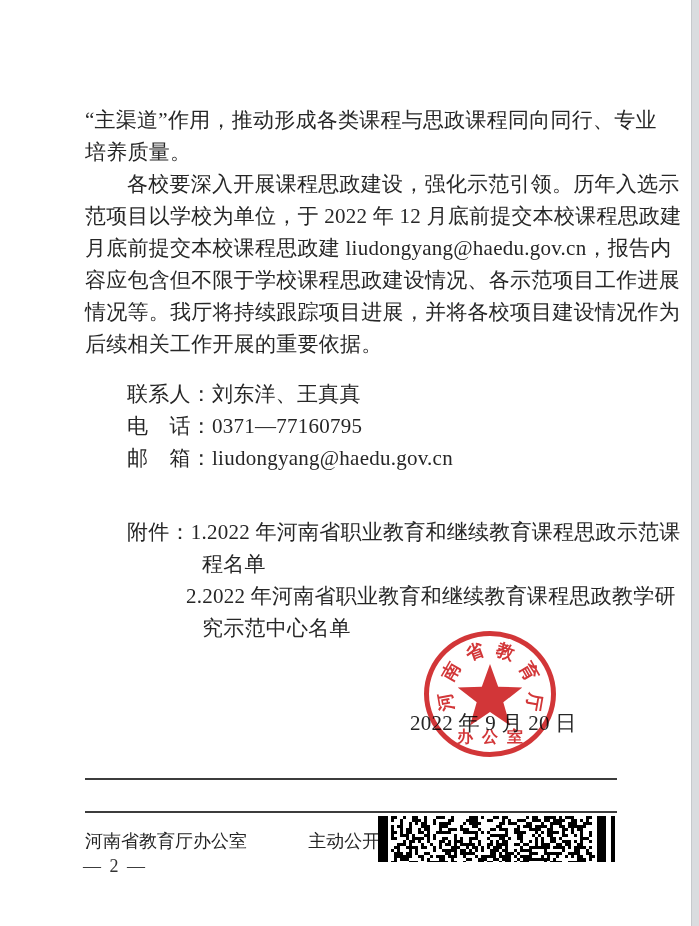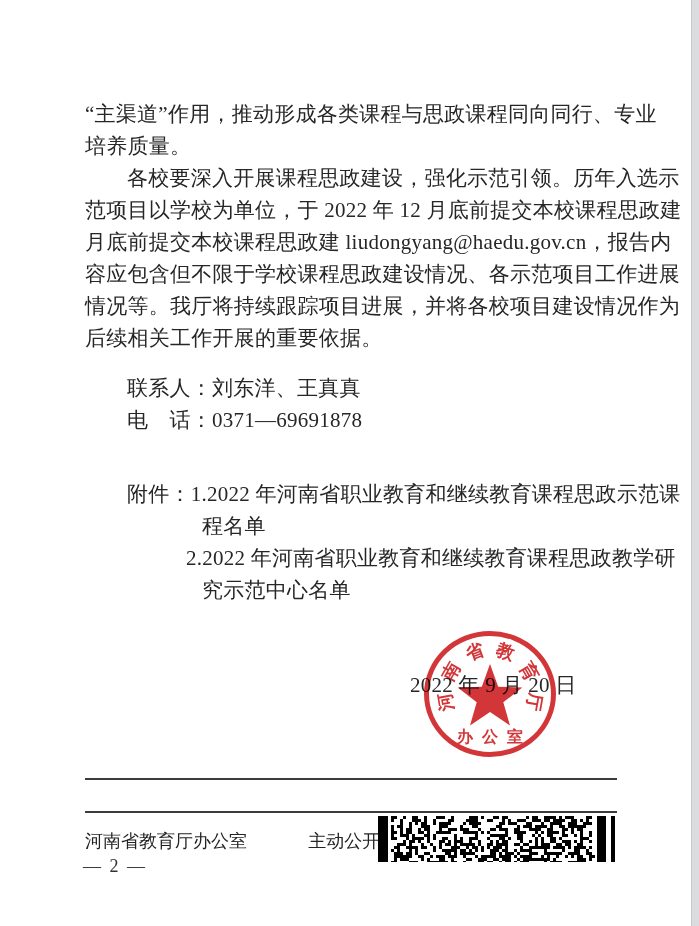--- a/index.html
+++ b/index.html
@@ -9,21 +9,21 @@
     background:#ffffff;
     overflow:hidden;
     font-family:"Liberation Serif","DejaVu Serif",serif;
     color:#262626;
   }
   .edge-right{
     position:absolute;top:0;right:0;width:7px;height:926px;
     background:#dadcdf;border-left:1px solid #c6c9cc;
   }
   .content{
-    position:absolute;left:85px;top:98px;width:531px;
+    position:absolute;left:85px;top:104px;width:531px;
   }
   .line{
     font-size:21px;line-height:32px;letter-spacing:0.25px;
     white-space:nowrap;
   }
   .indent2{padding-left:42px;}
   .indent-attach-num{padding-left:101px;}
   .indent-attach-cont{padding-left:117px;}
   .contact-gap{margin-top:18px;}
   .attach-block-gap{margin-top:42px;}
@@ -79,21 +79,22 @@
     <div class="line">“主渠道”作用，推动形成各类课程与思政课程同向同行、专业</div>
     <div class="line">培养质量。</div>
     <div class="line indent2">各校要深入开展课程思政建设，强化示范引领。历年入选示</div>
     <div class="line">范项目以学校为单位，于 2022 年 12 月底前提交本校课程思政建</div>
     <div class="line">月底前提交本校课程思政建 liudongyang@haedu.gov.cn，报告内</div>
     <div class="line">容应包含但不限于学校课程思政建设情况、各示范项目工作进展</div>
     <div class="line">情况等。我厅将持续跟踪项目进展，并将各校项目建设情况作为</div>
     <div class="line">后续相关工作开展的重要依据。</div>
 
     <div class="line indent2 contact-gap">联系人：刘东洋、王真真</div>
-    <div class="line indent2">电　话：0371—69691878</div>
+    <div class="line indent2">电　话：0371—77160795</div>
+    <div class="line indent2">邮　箱：liudongyang@haedu.gov.cn</div>
 
     <div class="line indent2 attach-block-gap">附件：1.2022 年河南省职业教育和继续教育课程思政示范课</div>
     <div class="line indent-attach-cont">程名单</div>
     <div class="line indent-attach-num">2.2022 年河南省职业教育和继续教育课程思政教学研</div>
     <div class="line indent-attach-cont">究示范中心名单</div>
 
     <div class="line date-line">2022 年 9 月 20 日</div>
   </div>
 
   <div class="seal">

